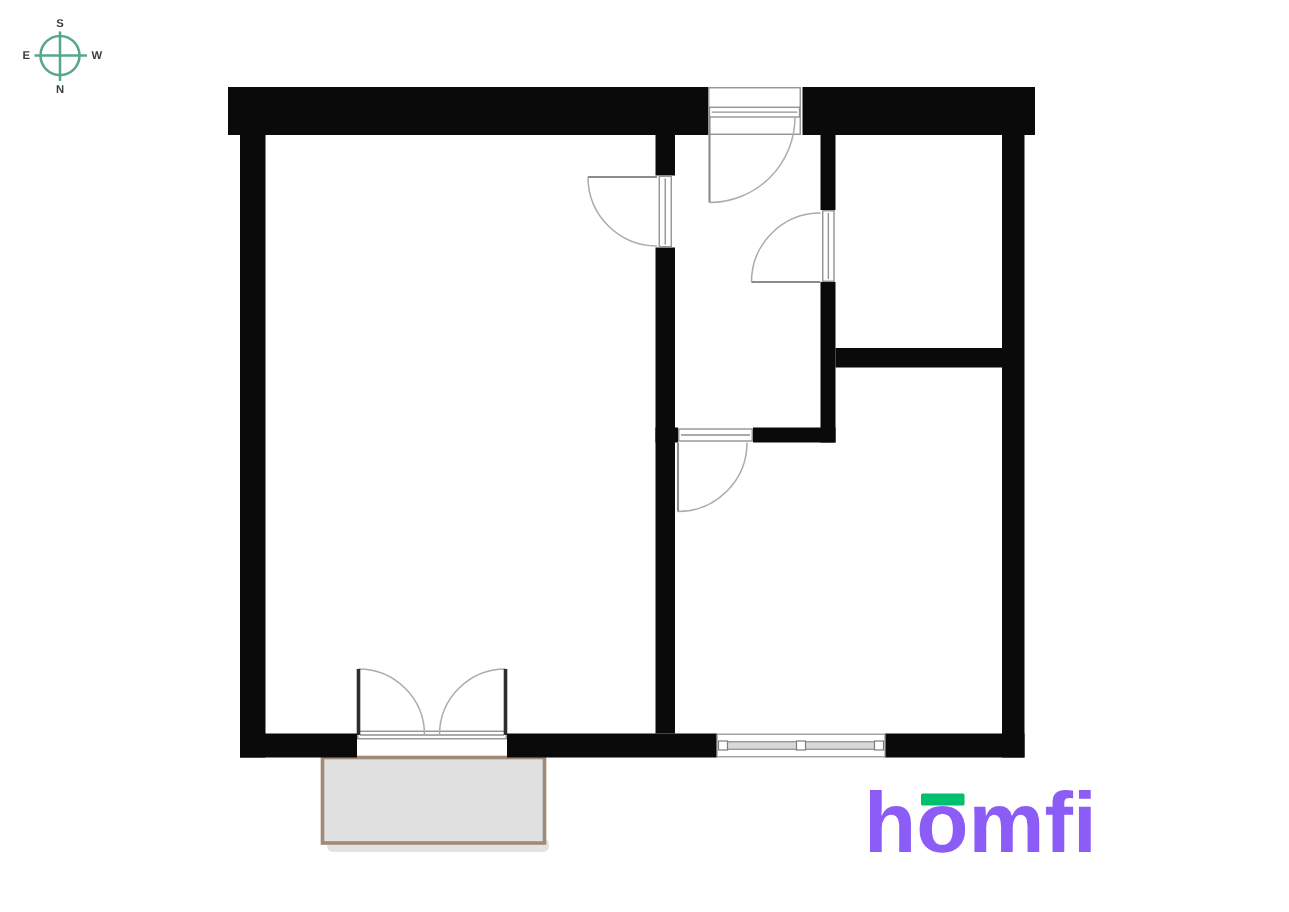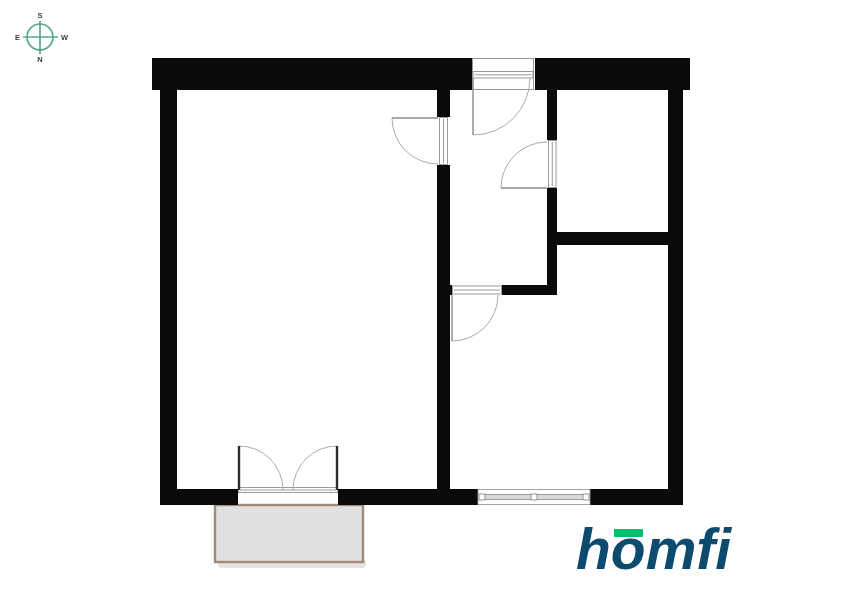--- a/index.html
+++ b/index.html
@@ -75,15 +75,15 @@
   <svg id="compass" width="80" height="80" viewBox="0 0 80 80">
     <line class="cr" x1="40" y1="21" x2="40" y2="54" stroke="#57a78f"></line>
     <line class="cr" x1="23" y1="37" x2="58" y2="37" stroke="#57a78f"></line>
     <circle class="cr" cx="40" cy="37" r="13" stroke="#57a78f"></circle>
     <text class="cl" x="40" y="18" text-anchor="middle" fill="#3d3d3d">S</text>
     <text class="cl" x="40" y="62" text-anchor="middle" fill="#3d3d3d">N</text>
     <text class="cl" x="20" y="39.5" text-anchor="end" fill="#3d3d3d">E</text>
     <text class="cl" x="61" y="39.5" text-anchor="start" fill="#3d3d3d">W</text>
   </svg>
 
-  <div id="logo" style="color: #0c4a6e; font-style: italic;"><span>h</span><span class="ow"><i id="accentbar" style="background: rgb(0, 191, 111);"></i><span>o</span></span><span>mfi</span></div>
+  <div id="logo" style="color: #8b5cf6;"><span>h</span><span class="ow"><i id="accentbar" style="background: rgb(0, 191, 111);"></i><span>o</span></span><span>mfi</span></div>
 
 </div>
 
 </body></html>

